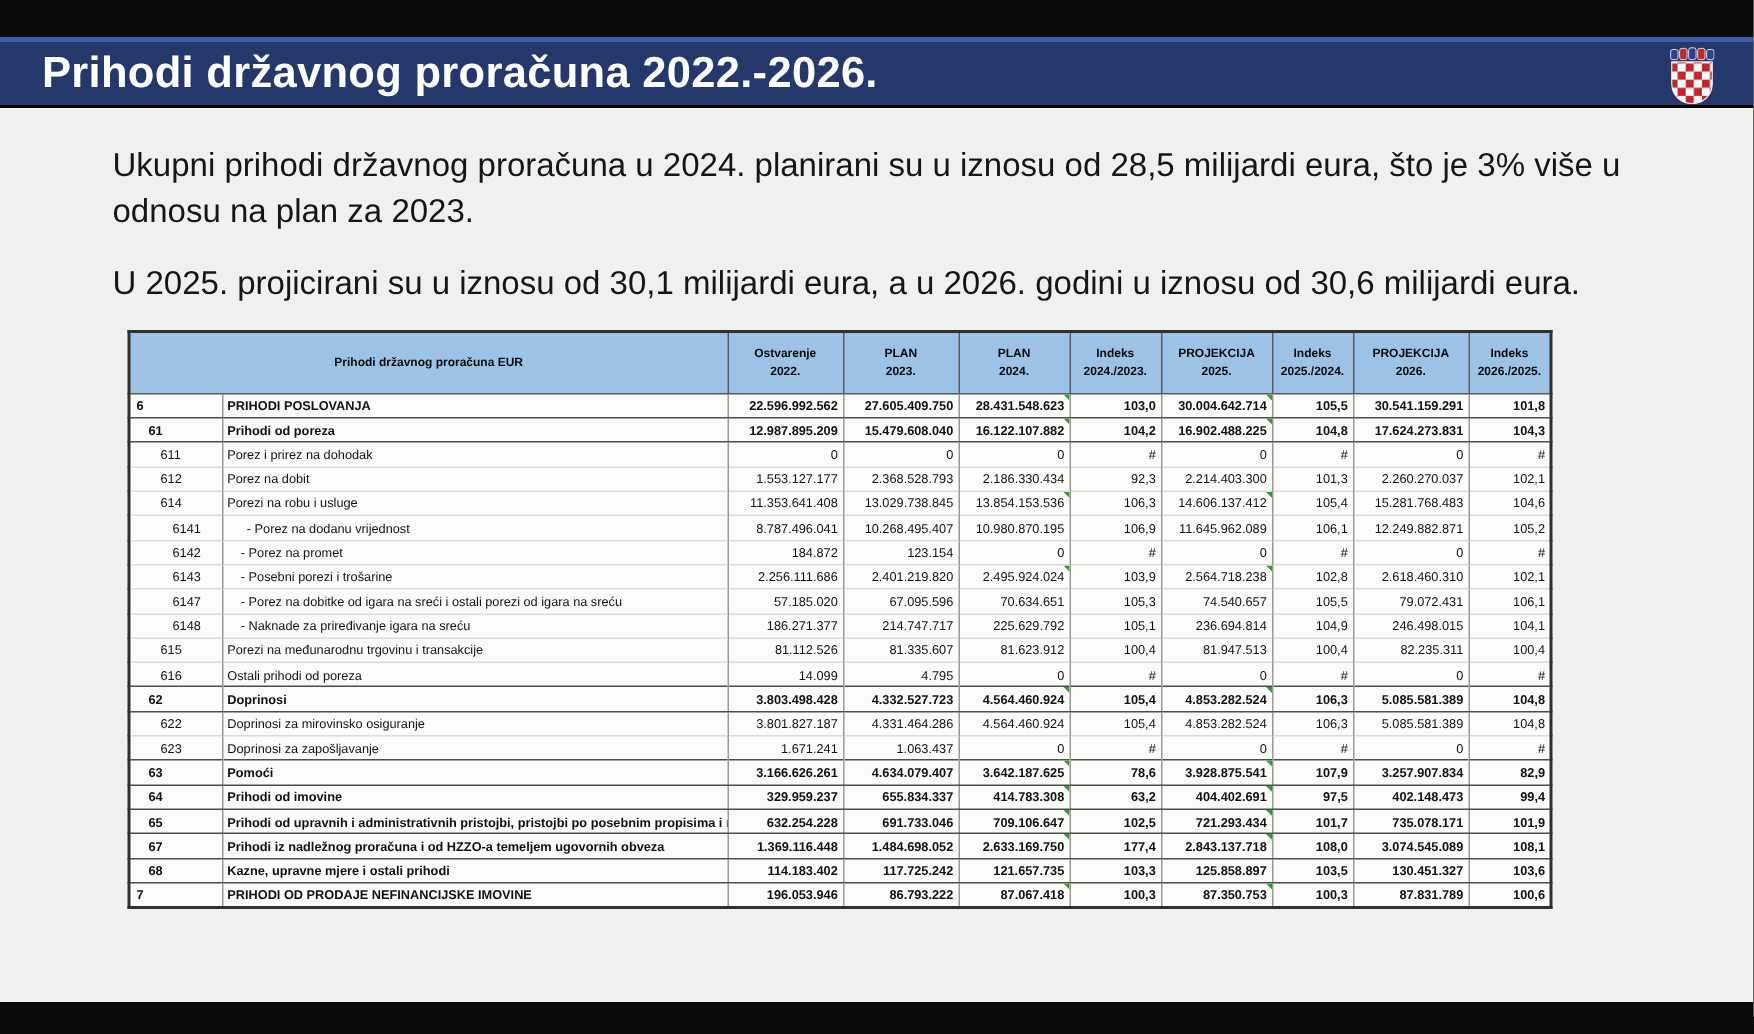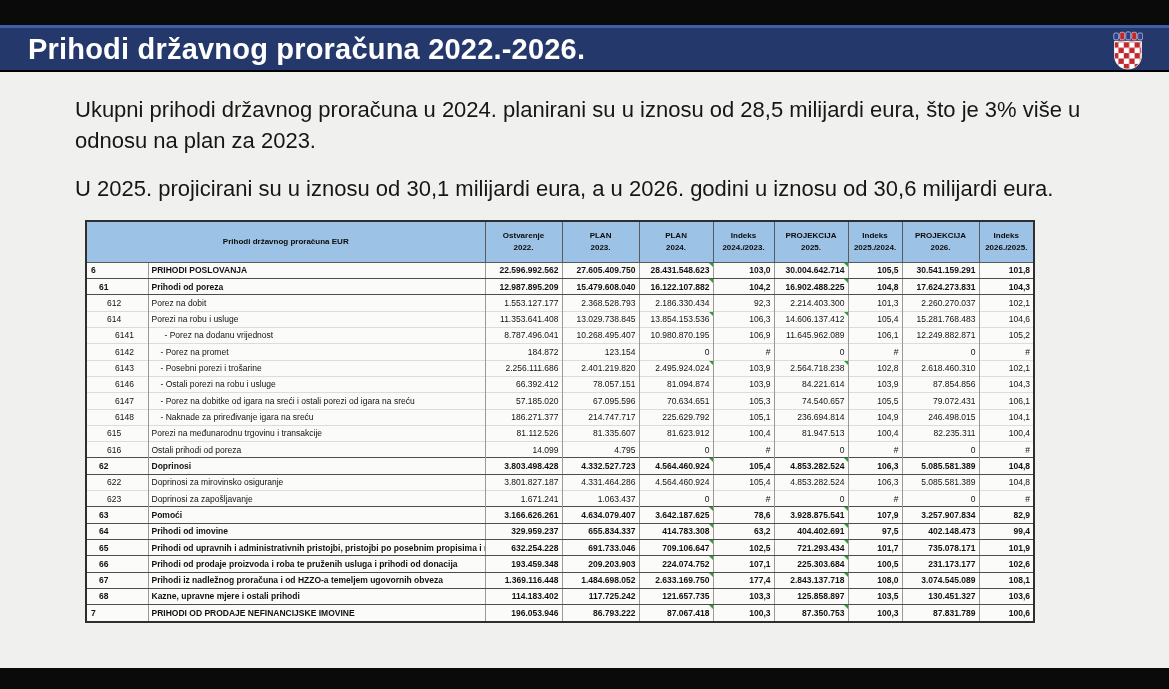--- a/index.html
+++ b/index.html
@@ -109,20 +109,32 @@
             <td class="num">12.987.895.209</td>
             <td class="num">15.479.608.040</td>
             <td class="num mark">16.122.107.882</td>
             <td class="num">104,2</td>
             <td class="num mark">16.902.488.225</td>
             <td class="num">104,8</td>
             <td class="num">17.624.273.831</td>
             <td class="num">104,3</td>
           </tr>
           <tr class="sub">
+            <td class="code" style="padding-left: 20px;">611</td>
+            <td class="label">Porez i prirez na dohodak</td>
+            <td class="num">0</td>
+            <td class="num">0</td>
+            <td class="num">0</td>
+            <td class="num">#</td>
+            <td class="num">0</td>
+            <td class="num">#</td>
+            <td class="num">0</td>
+            <td class="num">#</td>
+          </tr>
+          <tr class="sub">
             <td class="code" style="padding-left: 20px;">612</td>
             <td class="label">Porez na dobit</td>
             <td class="num">1.553.127.177</td>
             <td class="num">2.368.528.793</td>
             <td class="num">2.186.330.434</td>
             <td class="num">92,3</td>
             <td class="num">2.214.403.300</td>
             <td class="num">101,3</td>
             <td class="num">2.260.270.037</td>
             <td class="num">102,1</td>
@@ -167,32 +179,20 @@
             <td class="code" style="padding-left: 28px;">6143</td>
             <td class="label" style="padding-left: 12px;">- Posebni porezi i trošarine</td>
             <td class="num">2.256.111.686</td>
             <td class="num">2.401.219.820</td>
             <td class="num mark">2.495.924.024</td>
             <td class="num">103,9</td>
             <td class="num mark">2.564.718.238</td>
             <td class="num">102,8</td>
             <td class="num">2.618.460.310</td>
             <td class="num">102,1</td>
-          </tr>
-          <tr class="sub">
-            <td class="code" style="padding-left: 28px;">6146</td>
-            <td class="label" style="padding-left: 12px;">- Ostali porezi na robu i usluge</td>
-            <td class="num">66.392.412</td>
-            <td class="num">78.057.151</td>
-            <td class="num">81.094.874</td>
-            <td class="num">103,9</td>
-            <td class="num">84.221.614</td>
-            <td class="num">103,9</td>
-            <td class="num">87.854.856</td>
-            <td class="num">104,3</td>
           </tr>
           <tr class="sub">
             <td class="code" style="padding-left: 28px;">6147</td>
             <td class="label" style="padding-left: 12px;">- Porez na dobitke od igara na sreći i ostali porezi od igara na sreću</td>
             <td class="num">57.185.020</td>
             <td class="num">67.095.596</td>
             <td class="num">70.634.651</td>
             <td class="num">105,3</td>
             <td class="num">74.540.657</td>
             <td class="num">105,5</td>
@@ -302,33 +302,20 @@
             <td class="num">632.254.228</td>
             <td class="num">691.733.046</td>
             <td class="num mark">709.106.647</td>
             <td class="num">102,5</td>
             <td class="num mark">721.293.434</td>
             <td class="num">101,7</td>
             <td class="num">735.078.171</td>
             <td class="num">101,9</td>
           </tr>
           <tr class="section">
-            <td class="code" style="padding-left: 12px;">66</td>
-            <td class="label">Prihodi od prodaje proizvoda i roba te pruženih usluga i prihodi od
-donacija</td>
-            <td class="num">193.459.348</td>
-            <td class="num">209.203.903</td>
-            <td class="num mark">224.074.752</td>
-            <td class="num">107,1</td>
-            <td class="num mark">225.303.684</td>
-            <td class="num">100,5</td>
-            <td class="num">231.173.177</td>
-            <td class="num">102,6</td>
-          </tr>
-          <tr class="section">
             <td class="code" style="padding-left: 12px;">67</td>
             <td class="label">Prihodi iz nadležnog proračuna i od HZZO-a temeljem ugovornih
 obveza</td>
             <td class="num">1.369.116.448</td>
             <td class="num">1.484.698.052</td>
             <td class="num mark">2.633.169.750</td>
             <td class="num">177,4</td>
             <td class="num mark">2.843.137.718</td>
             <td class="num">108,0</td>
             <td class="num">3.074.545.089</td>

